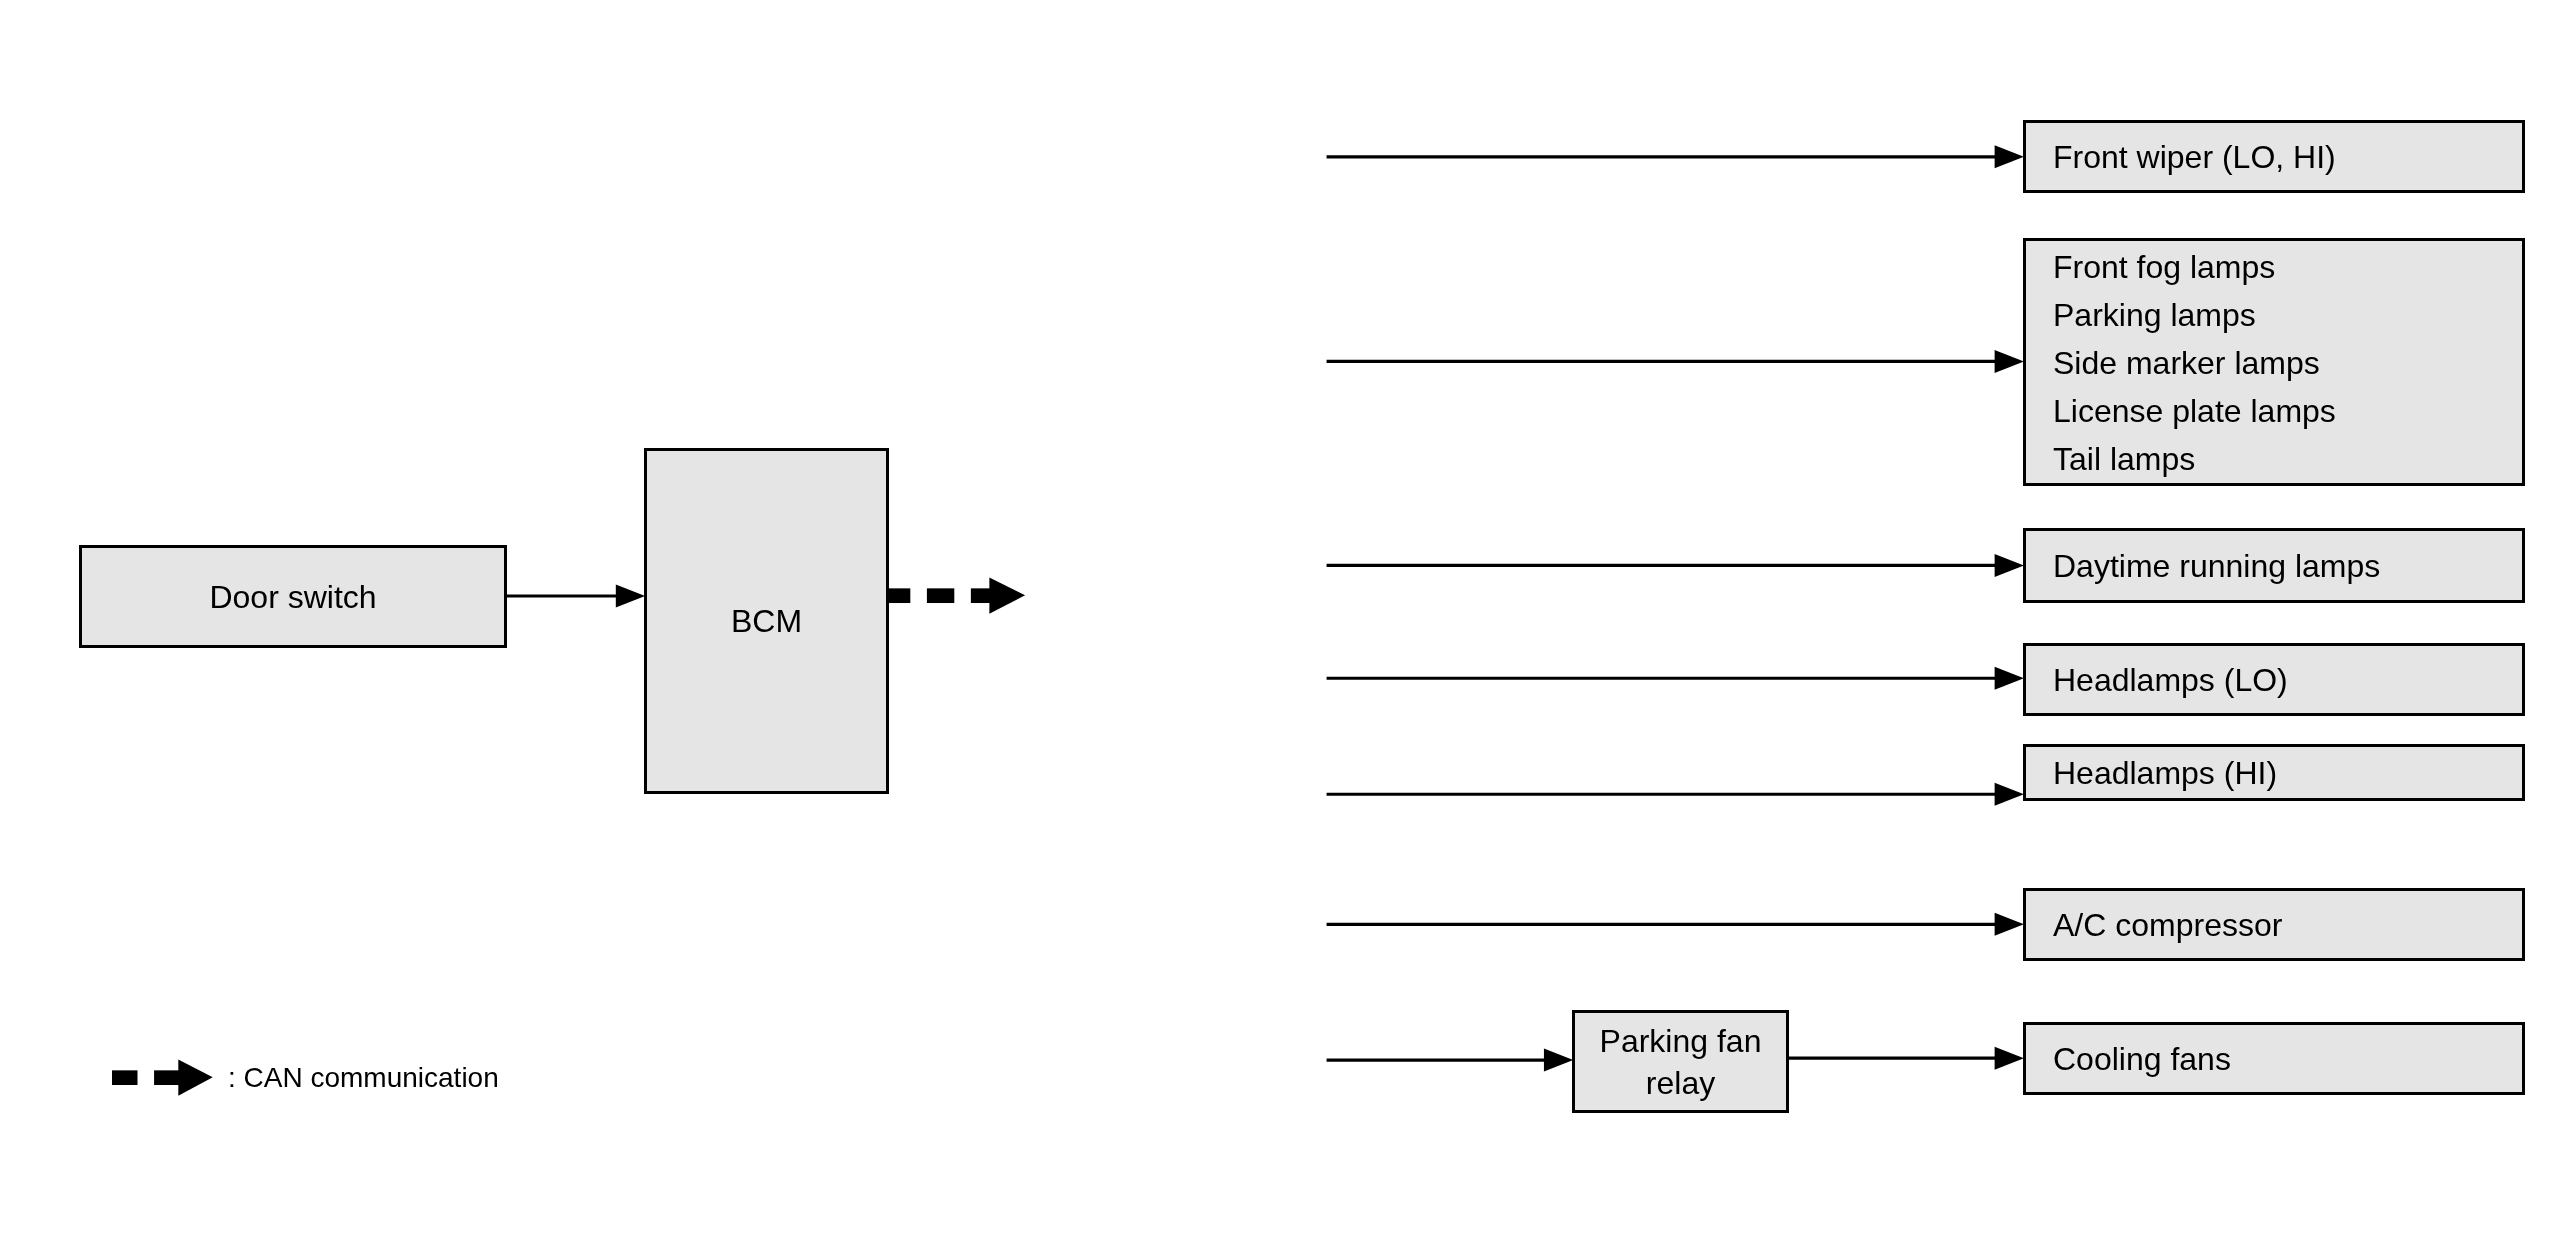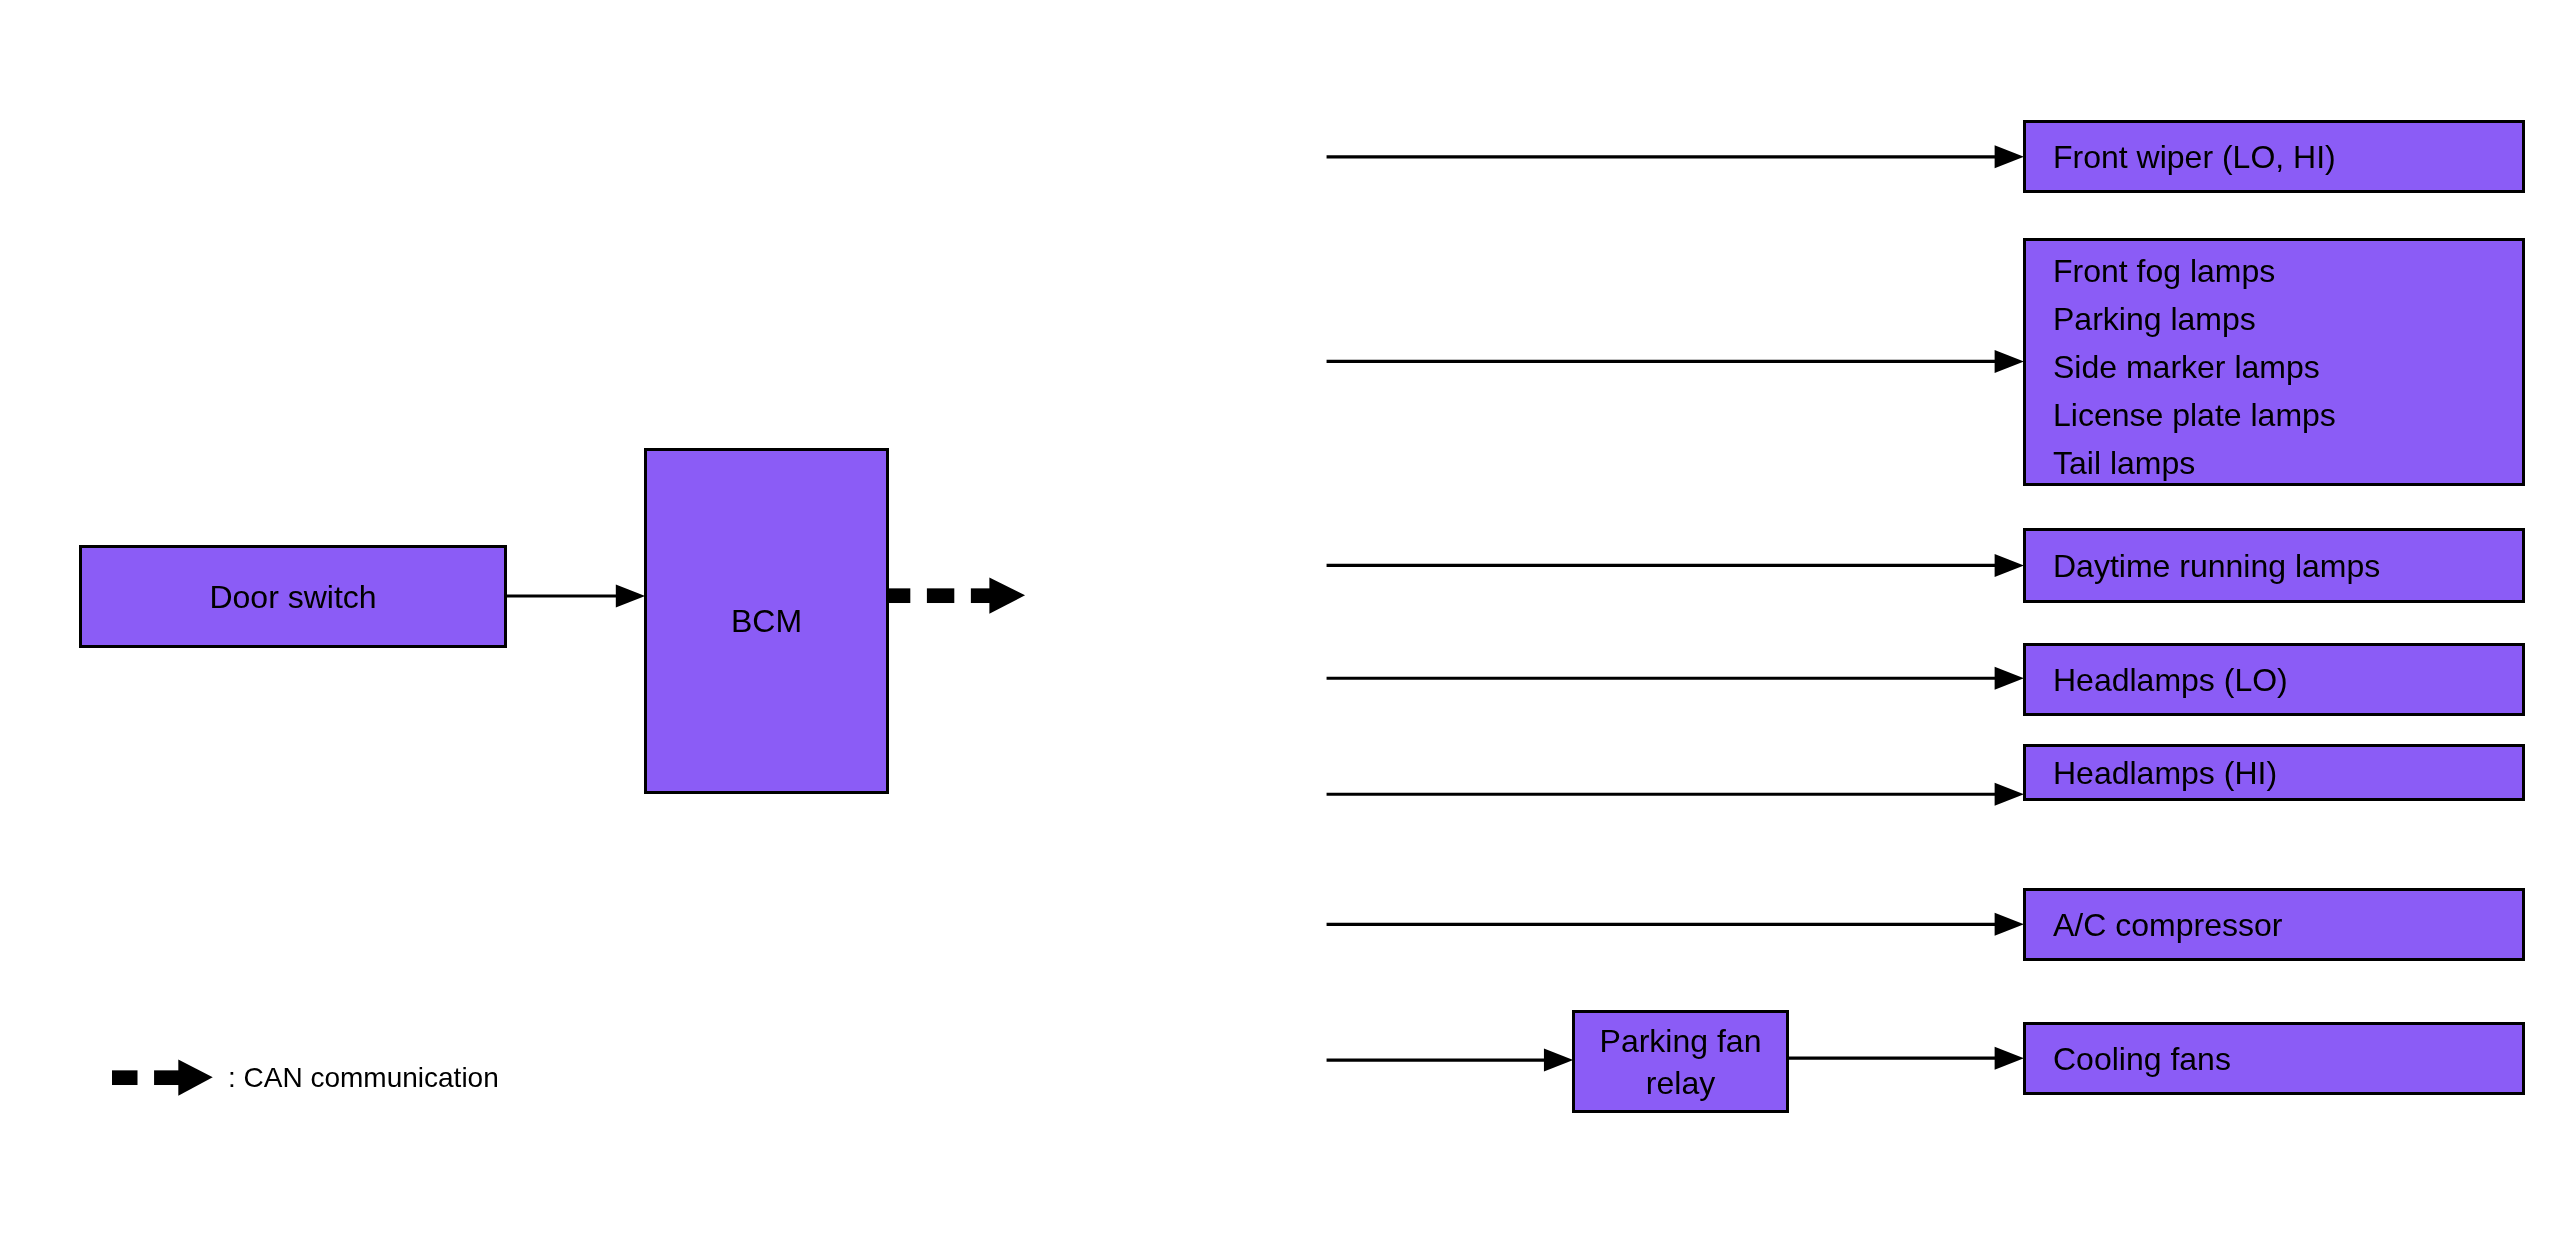--- a/index.html
+++ b/index.html
@@ -19,37 +19,37 @@
     position: absolute;
     left: 0;
     top: 0;
     width: 2576px;
     height: 1236px;
   }
   .node {
     position: absolute;
     box-sizing: border-box;
     border: 3.2px solid #000000;
-    background: #8b5cf6;
+    background: #e5e5e5;
     font-size: 32px;
     line-height: 1.25;
     display: flex;
     align-items: center;
   }
   .node.center {
     justify-content: center;
     text-align: center;
   }
   .node.left {
     justify-content: flex-start;
     padding-left: 27px;
     text-align: left;
   }
   .node.multiline {
-    align-items: flex-start;
+    align-items: flex-end;
     padding-top: 6.4px;
   }
   .lines {
     display: block;
   }
   .lines span {
     display: block;
     line-height: 48px;
   }
   .relay-label span {

